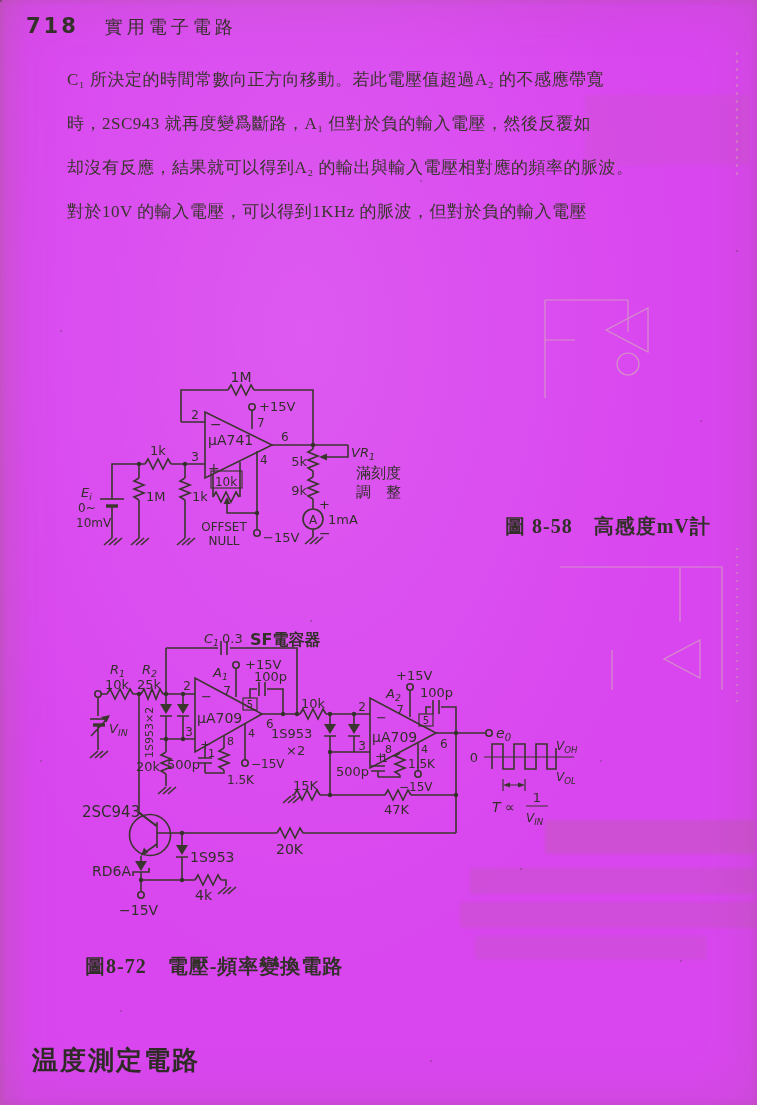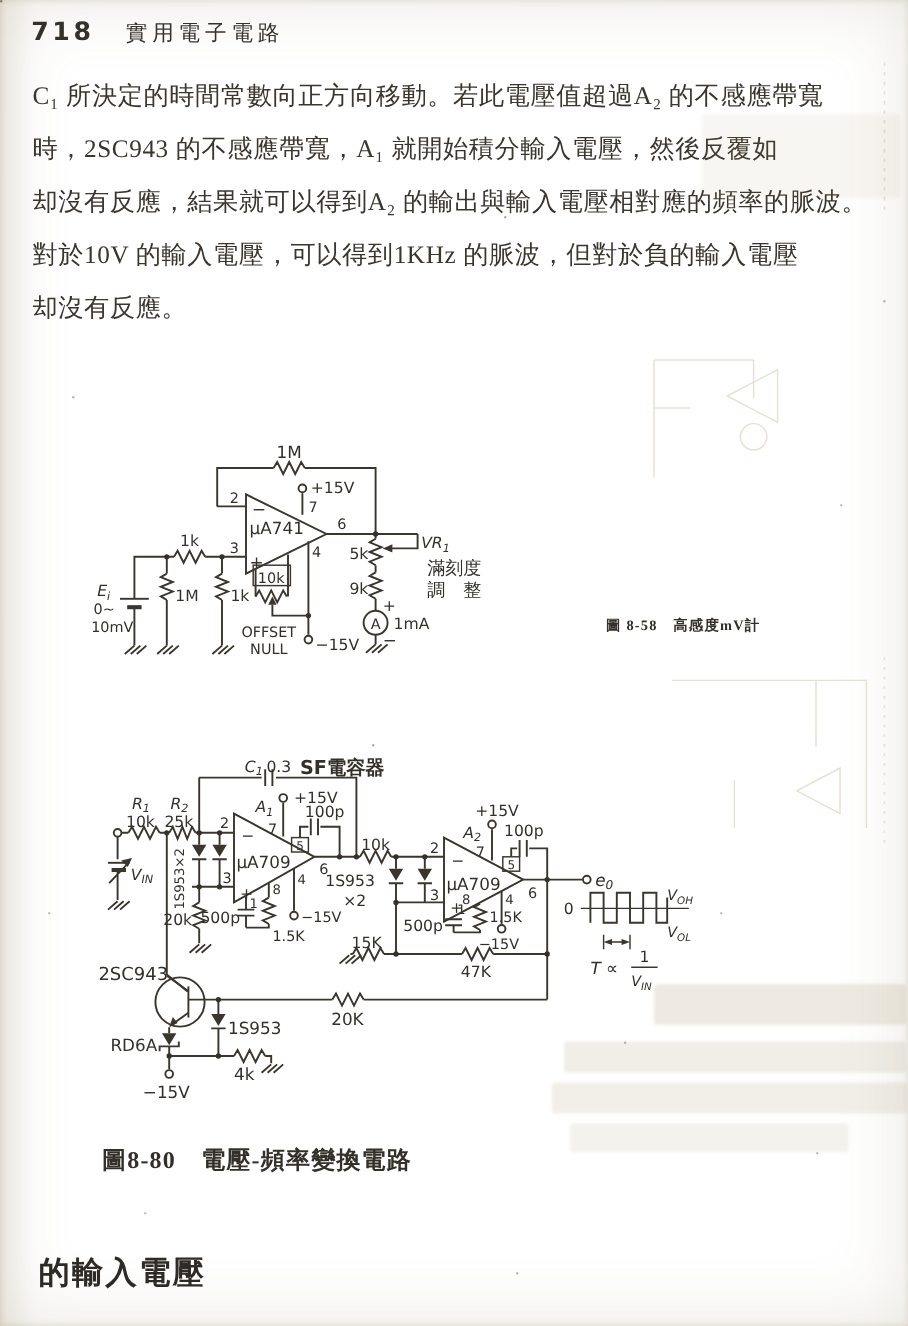--- a/index.html
+++ b/index.html
@@ -1,28 +1,28 @@
 <!DOCTYPE html>
 <html><head>
 <meta charset="utf-8">
 <style>
   html,body{margin:0;padding:0;background:#d8d2c0;}
-  .page{position:relative;width:757px;height:1105px;background:#ffffff;overflow:hidden;
+  .page{position:relative;width:757px;height:1105px;background:#d946ef;overflow:hidden;
         font-family:"Liberation Serif","DejaVu Serif",serif;color:#34312b;
         box-shadow:inset 0 0 60px rgba(120,100,60,.16), inset 0 0 6px rgba(120,100,60,.2);}
   .page::before{content:"";position:absolute;inset:0;pointer-events:none;
         background:radial-gradient(ellipse at 40% 30%, rgba(255,255,255,.10), rgba(0,0,0,0) 60%),
                    linear-gradient(90deg, rgba(140,115,70,.10), rgba(0,0,0,0) 28px);}
   .hdr{position:absolute;top:14px;left:26px;display:flex;align-items:baseline;gap:26px;}
   .hdr .num{font-size:21px;font-weight:bold;letter-spacing:3px;font-family:"DejaVu Sans","Liberation Sans",sans-serif;}
   .hdr .title{font-size:18px;font-weight:normal;letter-spacing:4px;}
   .para{position:absolute;top:58px;left:27px;width:724px;}
-  .pline{height:44px;line-height:44px;font-size:21px;letter-spacing:.5px;white-space:nowrap;color:#3a362e;}
+  .pline{height:44px;line-height:44px;font-size:17px;letter-spacing:.5px;white-space:nowrap;color:#3a362e;margin-left:40px;}
   .cap{position:absolute;font-weight:600;letter-spacing:1px;color:#33302a;white-space:nowrap;}
-  #cap58{left:505px;top:513px;font-size:12px;}
+  #cap58{left:505px;top:513px;font-size:20px;}
   #cap59{left:85px;top:953px;font-size:20px;font-weight:700;}
   .secthead{position:absolute;left:32px;top:1043px;font-size:26px;font-weight:800;letter-spacing:2px;color:#2e2b26;}
   svg.ckt-svg{position:absolute;left:0;top:0;}
   .ckt{stroke:#3a362d;stroke-width:1.6;fill:none;}
   .thin{stroke-width:1.2;}
   .thick{stroke-width:3.4;}
   .fillshape{fill:#3a362d;stroke:none;}
   .dot{fill:#34312b;stroke:none;}
   svg text{font-family:"DejaVu Sans","Liberation Sans",sans-serif;fill:#33302a;}
   .ghost{position:absolute;pointer-events:none;filter:blur(1.5px);border-radius:3px;}
@@ -42,24 +42,23 @@
 
 <div class="page">
 
   <div class="hdr">
     <span class="num">718</span>
     <span class="title">實用電子電路</span>
   </div>
 
   <div class="para">
     <div class="pline">C₁ 所決定的時間常數向正方向移動。若此電壓值超過A₂ 的不感應帶寬</div>
-    <div class="pline">時，2SC943 的不感應帶寬，A₁ 就開始積分輸入電壓，然後反覆如</div>
+    <div class="pline">時，2SC943 就再度變爲斷路，A₁ 但對於負的輸入電壓，然後反覆如</div>
     <div class="pline">却沒有反應，結果就可以得到A₂ 的輸出與輸入電壓相對應的頻率的脈波。</div>
     <div class="pline">對於10V 的輸入電壓，可以得到1KHz 的脈波，但對於負的輸入電壓</div>
-    <div class="pline">却沒有反應。</div>
   </div>
 
   <svg class="ckt-svg" width="757" height="1105" viewBox="0 0 757 1105">
     <defs>
       <g id="gnd" stroke="#3a362d" stroke-width="1.6">
         <line x1="-8" y1="7" x2="0" y2="0"></line>
           <line x1="-3" y1="7" x2="5" y2="0"></line>
           <line x1="2" y1="7" x2="10" y2="0"></line>
       </g>
     </defs>
@@ -305,23 +304,23 @@
           <text x="556" y="750" font-size="12" font-style="italic">V<tspan dy="3" font-size="8.64">OH</tspan></text>
           <text x="556" y="781" font-size="12" font-style="italic">V<tspan dy="3" font-size="8.64">OL</tspan></text>
           <text x="492" y="812" font-size="14" font-style="italic">T ∝</text>
           <text x="537" y="802" font-size="13" text-anchor="middle">1</text>
           <text x="526" y="822" font-size="12" font-style="italic">V<tspan dy="3" font-size="8.64">IN</tspan></text>
         </g>
     </g>
   </svg>
 
   <div class="cap" id="cap58">圖 8-58　高感度mV計</div>
-  <div class="cap" id="cap59">圖8-80　電壓-頻率變換電路</div>
-
-  <div class="secthead">的輸入電壓</div>
+  <div class="cap" id="cap59">圖8-72　電壓-頻率變換電路</div>
+
+  <div class="secthead">温度測定電路</div>
 
   <div class="ghost g1"></div>
   <div class="ghost g2"></div>
   <div class="ghost g3"></div>
   <div class="ghost g4"></div>
   <div class="ghost g5"></div>
   <div class="specks"></div>
 </div>
 
 </body></html>

